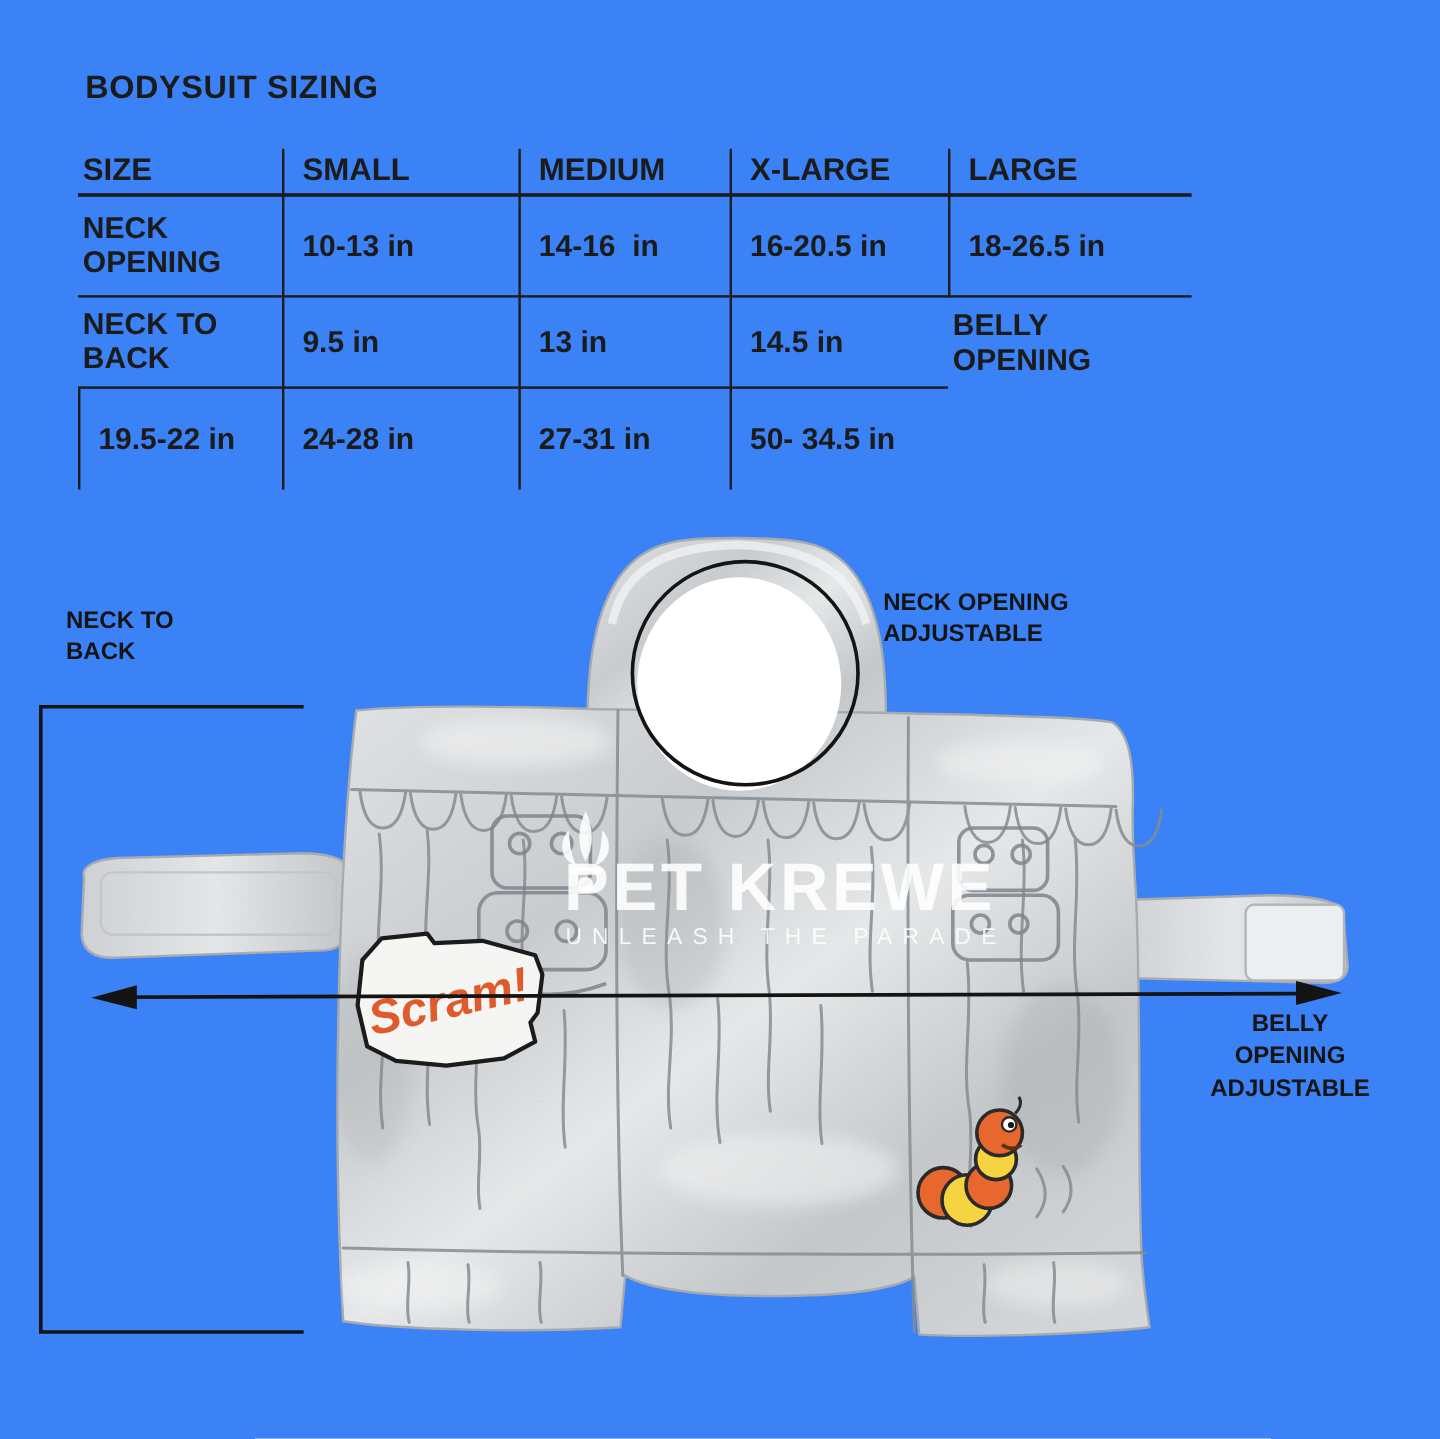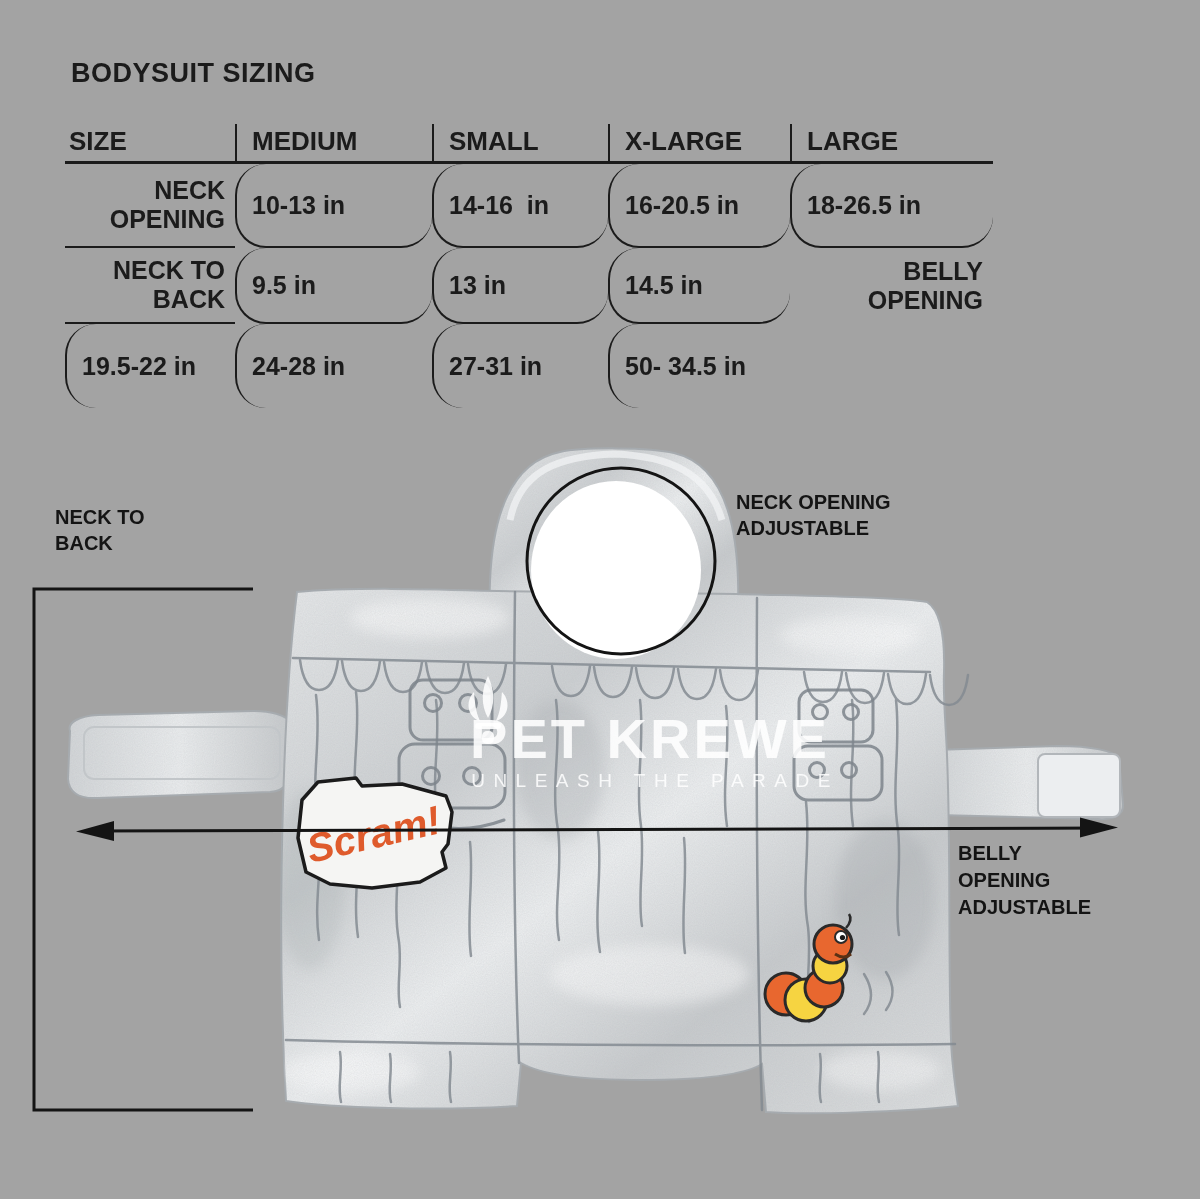--- a/index.html
+++ b/index.html
@@ -1,49 +1,49 @@
 <!DOCTYPE html>
 <html><head>
 <meta charset="utf-8">
 <style>
   html,body{margin:0;padding:0;background:#fff;}
-  .canvas{position:relative;width:1200px;height:1199px;background:#a3a3a3;overflow:hidden;
+  .canvas{position:relative;width:1200px;height:1199px;background:#3b82f6;overflow:hidden;
           font-family:"Liberation Sans",sans-serif;color:#1b1b1b;}
   .page-title{position:absolute;left:71px;top:58px;font-size:27px;font-weight:bold;letter-spacing:.5px;}
   
   .sizing-table{position:absolute;left:65px;top:124px;width:928px;display:grid;
     grid-template-columns:170px 197px 176px 182px 203px;
     grid-template-rows:40px 84px 76px 84px;font-weight:bold;}
   .cell{display:flex;align-items:center;box-sizing:border-box;}
   .hc{font-size:26px;border-bottom:3px solid #1b1b1b;align-items:flex-start;padding-top:2px;}
-  .vc{font-size:25px;white-space:pre;border-radius:31px;}
+  .vc{font-size:25px;white-space:pre;}
   .lc{font-size:25px;line-height:1.16;padding-right:10px;}
   .bl{border-left:2px solid #1b1b1b;padding-left:15px;}
-  .c1{padding-left:4px;text-align:right;}
+  .c1{padding-left:4px;}
   .rb{border-bottom:2px solid #1b1b1b;}
   
   .anno-label{position:absolute;font-weight:bold;font-size:20px;color:#141414;white-space:pre-line;line-height:1.3;}
   .lbl-neck-back{left:55px;top:504px;}
   .lbl-neck-open{left:736px;top:489px;line-height:1.32;}
-  .lbl-belly{left:958px;top:840px;width:234px;text-align:left;line-height:1.36;}
+  .lbl-belly{left:958px;top:840px;width:234px;text-align:center;line-height:1.36;}
   svg{position:absolute;left:0;top:440px;}
   svg text{font-family:"Liberation Sans",sans-serif;}
 </style>
 </head>
 <body>
 
 <div class="canvas">
 
   <div class="page-title">BODYSUIT SIZING</div>
 
   <div class="sizing-table">
 
     <div class="cell hc c1">SIZE</div>
+    <div class="cell hc bl">SMALL</div>
     <div class="cell hc bl">MEDIUM</div>
-    <div class="cell hc bl">SMALL</div>
     <div class="cell hc bl">X-LARGE</div>
     <div class="cell hc bl">LARGE</div>
 
     <div class="cell lc c1 rb">NECK OPENING</div>
     <div class="cell vc bl rb">10-13 in</div>
     <div class="cell vc bl rb">14-16  in</div>
     <div class="cell vc bl rb">16-20.5 in</div>
     <div class="cell vc bl rb">18-26.5 in</div>
 
     <div class="cell lc c1 rb">NECK TO BACK</div>

